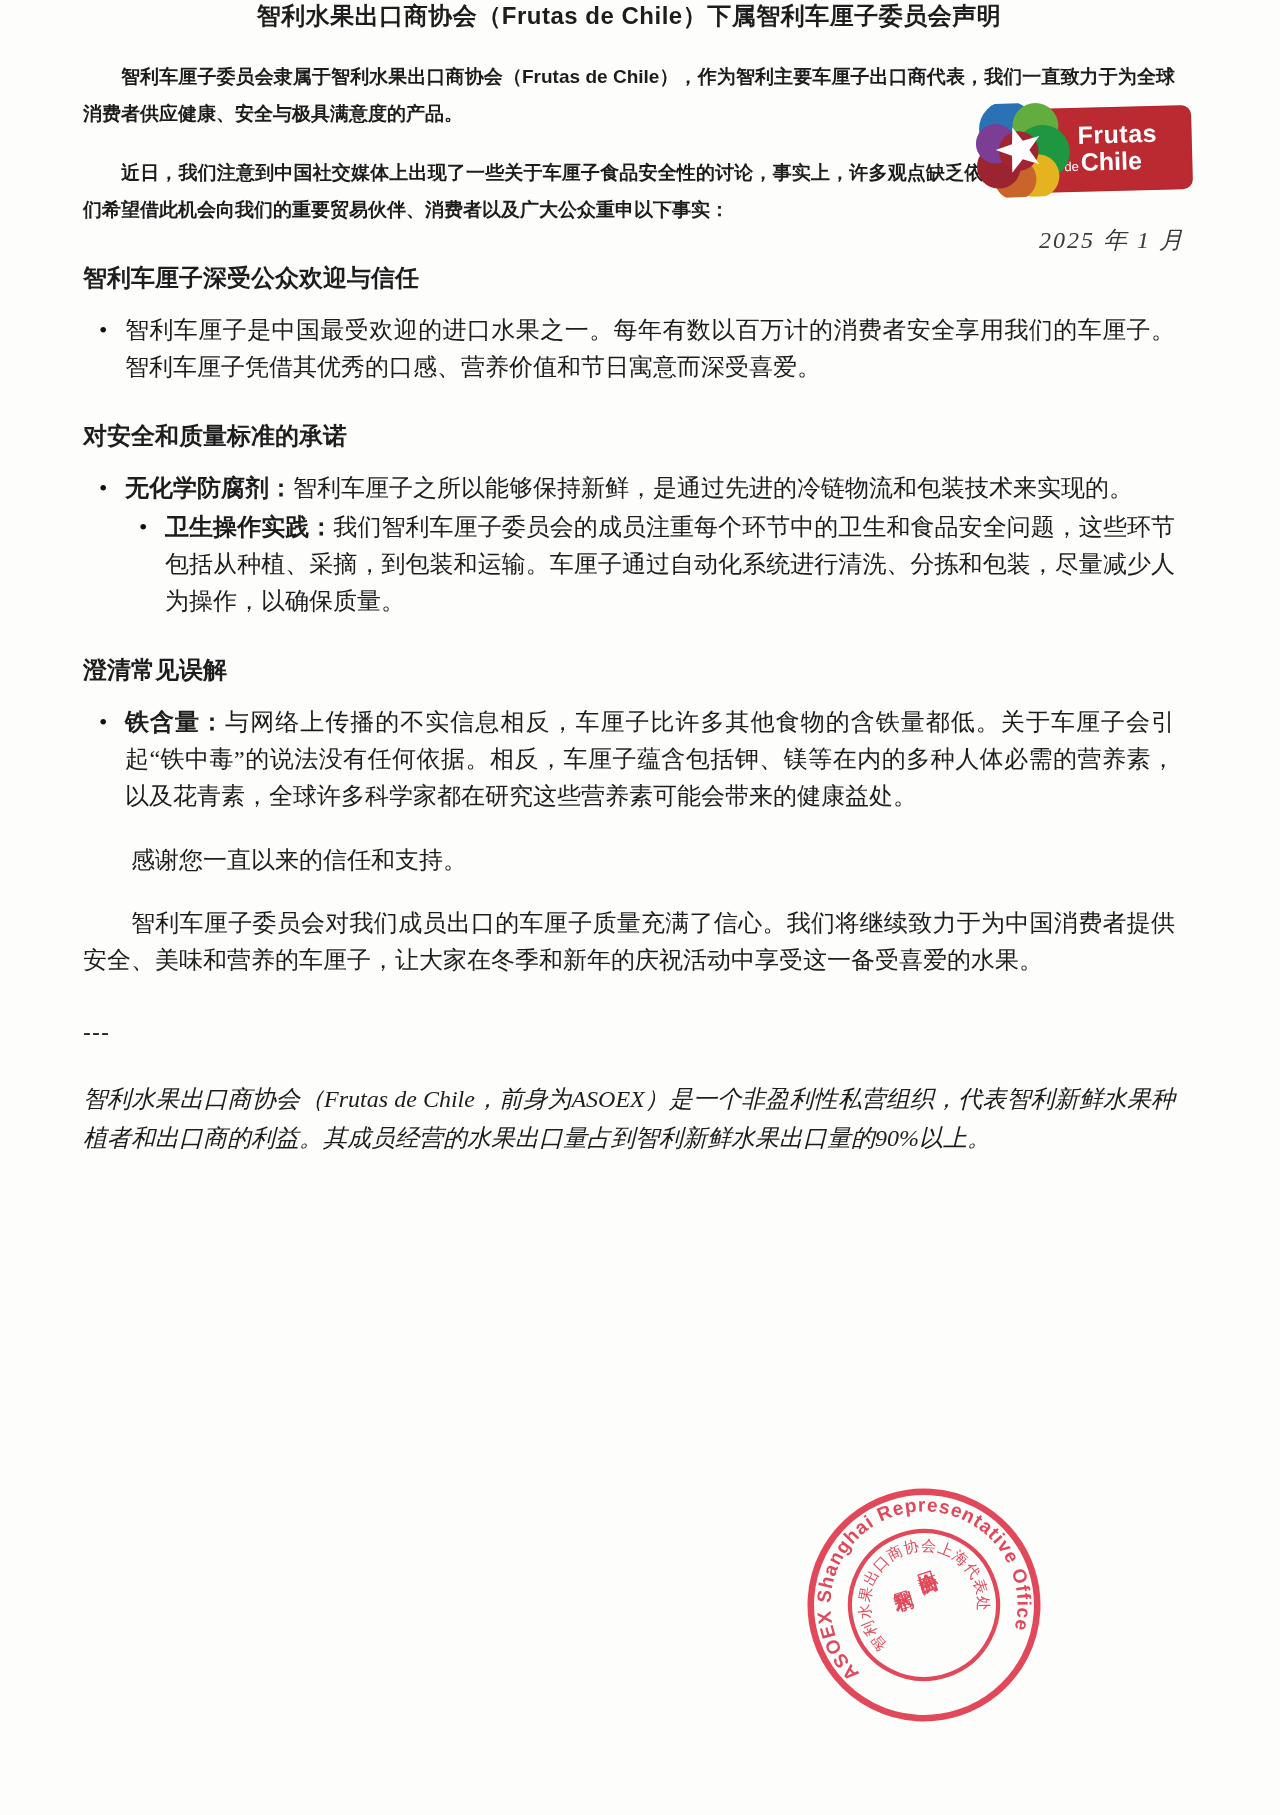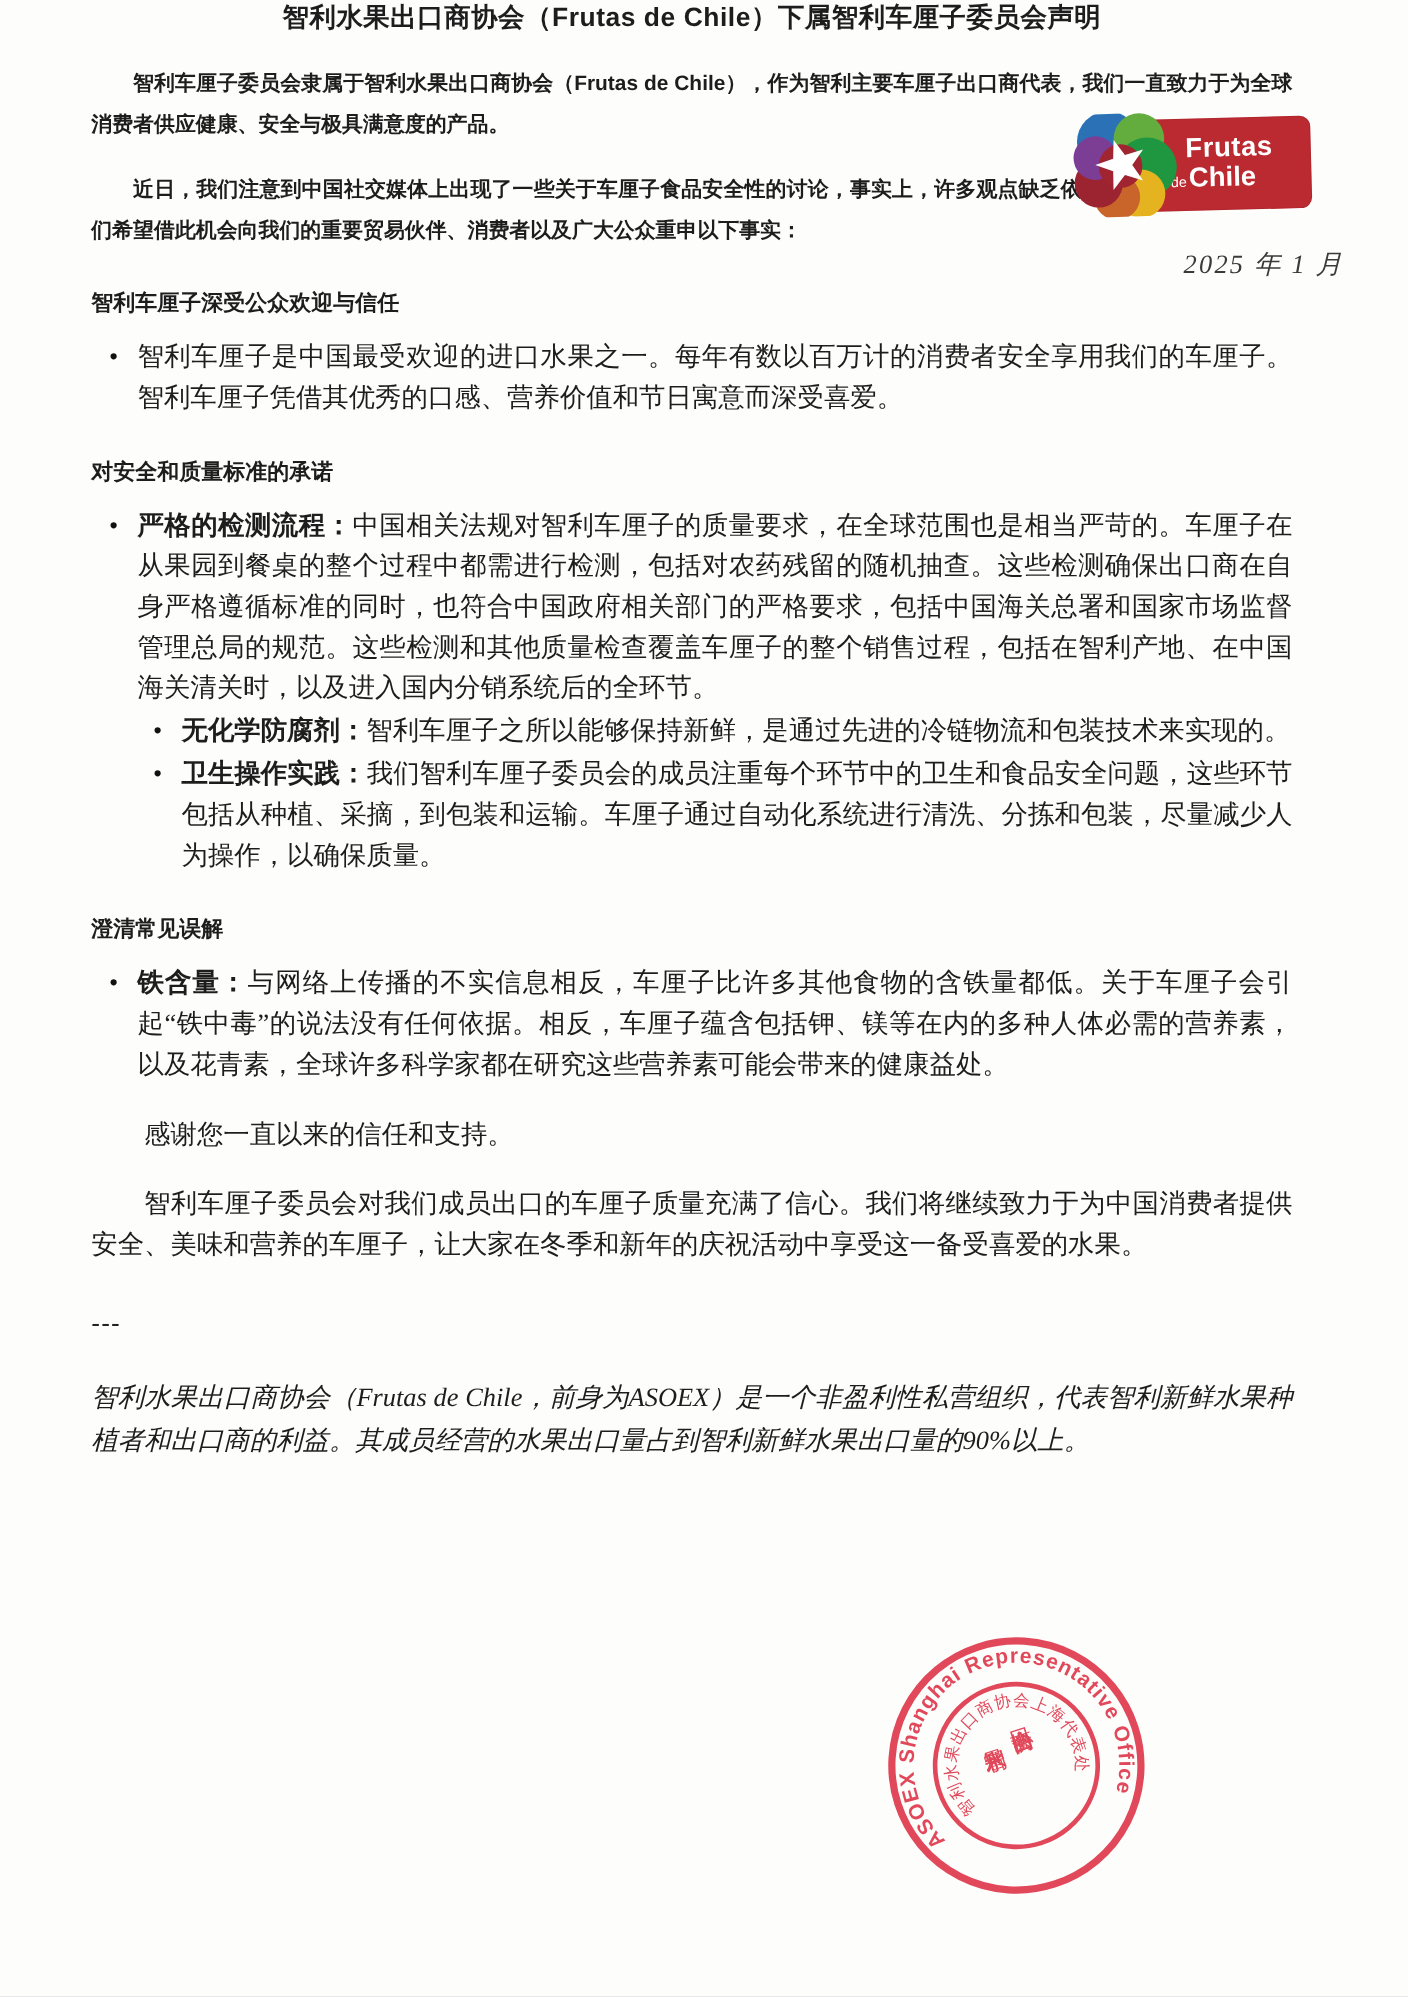--- a/index.html
+++ b/index.html
@@ -16,33 +16,33 @@
   .logo-banner {
     position:absolute; left:60px; top:5px; width:160px; height:84px;
     background:#bb2a31; border-radius:10px; transform:rotate(-1.5deg);
     color:#ffffff; box-shadow:0 0 0 1px rgba(150,30,35,.25) inset;
   }
   .logo-banner .l1 { margin:15px 0 0 46px; font-size:25px; font-weight:bold; letter-spacing:.5px; line-height:25px; }
   .logo-banner .l2 { margin:2px 0 0 32px; font-size:25px; font-weight:bold; line-height:25px; }
   .logo-banner .de { font-size:13px; font-weight:normal; margin-right:2px; }
   .emblem { position:absolute; left:0; top:0; width:108px; height:96px; }
   .doc-date {
-    position:absolute; top:224px; left:937px; width:285px; text-align:right;
+    position:absolute; top:224px; left:900px; width:285px; text-align:right;
     font-family:"Liberation Serif", serif; font-style:italic;
     font-size:24px; color:#3a3a3a; letter-spacing:2px;
   }
 
   
   .doc-title {
     text-align:center;
     font-size:24px; font-weight:bold; letter-spacing:.5px;
   }
   .para { font-size:19px; line-height:37px; text-indent:2em; margin:22px 0 0 0; text-align:justify;font-weight:bold; }
   .para.first { margin-top:26px; }
-  .sec-heading { font-size:20px; font-weight:bold; margin:34px 0 0 0;font-family:Liberation Mono, monospace; }
+  .sec-heading { font-size:24px; font-weight:bold; margin:34px 0 0 0;font-family:Liberation Mono, monospace; }
   ul.bullets { list-style:none; margin:18px 0 0 0; padding:0 0 0 42px;font-family:Liberation Serif, serif; }
   ul.bullets li { position:relative; font-size:24px; line-height:37px; text-align:justify; margin:0; }
   ul.bullets li + li { margin-top:2px;margin-left:40px; }
   ul.bullets li::before {
     content:"•"; position:absolute; left:-26px; top:0;
     font-size:24px; line-height:37px; color:#111;
   }
   .lead { font-weight:bold; }
   .closing { font-size:24px; line-height:37px; text-indent:2em; margin:26px 0 0 0; text-align:justify; }
   .separator { margin:40px 0 0 0; font-size:24px; letter-spacing:1px; color:#222; }
@@ -96,21 +96,20 @@
     <p class="para first">智利车厘子委员会隶属于智利水果出口商协会（Frutas de Chile），作为智利主要车厘子出口商代表，我们一直致力于为全球消费者供应健康、安全与极具满意度的产品。</p>
     <p class="para">近日，我们注意到中国社交媒体上出现了一些关于车厘子食品安全性的讨论，事实上，许多观点缺乏依据，且具有误导性。我们希望借此机会向我们的重要贸易伙伴、消费者以及广大公众重申以下事实：</p>
 
     <div class="sec-heading">智利车厘子深受公众欢迎与信任</div>
     <ul class="bullets">
       <li><span class="lead"></span><span>智利车厘子是中国最受欢迎的进口水果之一。每年有数以百万计的消费者安全享用我们的车厘子。智利车厘子凭借其优秀的口感、营养价值和节日寓意而深受喜爱。</span></li>
     </ul>
 
     <div class="sec-heading">对安全和质量标准的承诺</div>
     <ul class="bullets">
-      <li><span class="lead">严格的检测流程：</span><span>中国相关法规对智利车厘子的质量要求，在全球范围也是相当严苛的。车厘子在从果园到餐桌的整个过程中都需进行检测，包括对农药残留的随机抽查。这些检测确保出口商在自身严格遵循标准的同时，也符合中国政府相关部门的严格要求，包括中国海关总署和国家市场监督管理总局的规范。这些检测和其他质量检查覆盖车厘子的整个销售过程，包括在智利产地、在中国海关清关时，以及进入国内分销系统后的全环节。</span></li>
       <li><span class="lead">无化学防腐剂：</span><span>智利车厘子之所以能够保持新鲜，是通过先进的冷链物流和包装技术来实现的。</span></li>
       <li><span class="lead">卫生操作实践：</span><span>我们智利车厘子委员会的成员注重每个环节中的卫生和食品安全问题，这些环节包括从种植、采摘，到包装和运输。车厘子通过自动化系统进行清洗、分拣和包装，尽量减少人为操作，以确保质量。</span></li>
     </ul>
 
     <div class="sec-heading">澄清常见误解</div>
     <ul class="bullets">
       <li><span class="lead">铁含量：</span><span>与网络上传播的不实信息相反，车厘子比许多其他食物的含铁量都低。关于车厘子会引起“铁中毒”的说法没有任何依据。相反，车厘子蕴含包括钾、镁等在内的多种人体必需的营养素，以及花青素，全球许多科学家都在研究这些营养素可能会带来的健康益处。</span></li>
     </ul>
 
     <p class="closing">感谢您一直以来的信任和支持。</p>

